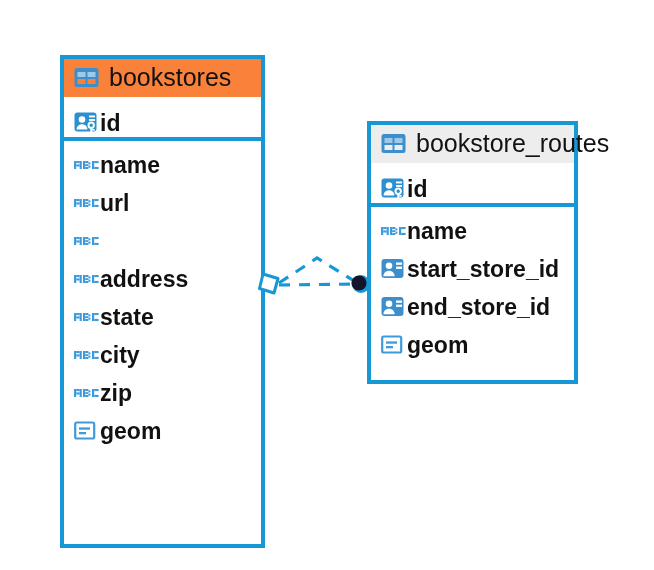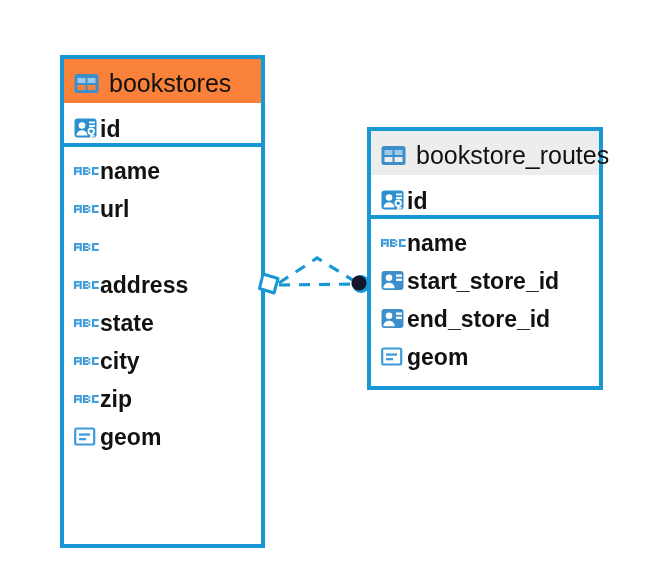--- a/index.html
+++ b/index.html
@@ -25,21 +25,21 @@
     position: absolute;
     box-sizing: border-box;
     border: 4px solid #1798D5;
     background: #ffffff;
   }
 
   .entity-header {
     display: flex;
     align-items: flex-start;
     gap: 9px;
-    padding: 12px 10px 7px 9px;
+    padding: 6px 10px 7px 9px;
     box-sizing: border-box;
   }
   .entity-header.accent { background: #F9813A; }
   .entity-header.plain  { background: #EDEDED; }
 
   .entity-title {
     font-size: 25px;
     color: #111111;
     line-height: 1;
     white-space: nowrap;
@@ -81,22 +81,22 @@
 
   
   #entity-bookstores {
     left: 60px;
     top: 55px;
     width: 205px;
     height: 493px;
   }
   #entity-bookstore-routes {
     left: 367px;
-    top: 127px;
-    width: 236px;
+    top: 121px;
+    width: 211px;
     height: 263px;
   }
 
   
   #relationship {
     position: absolute;
     left: 255px;
     top: 243px;
     width: 130px;
     height: 80px;

